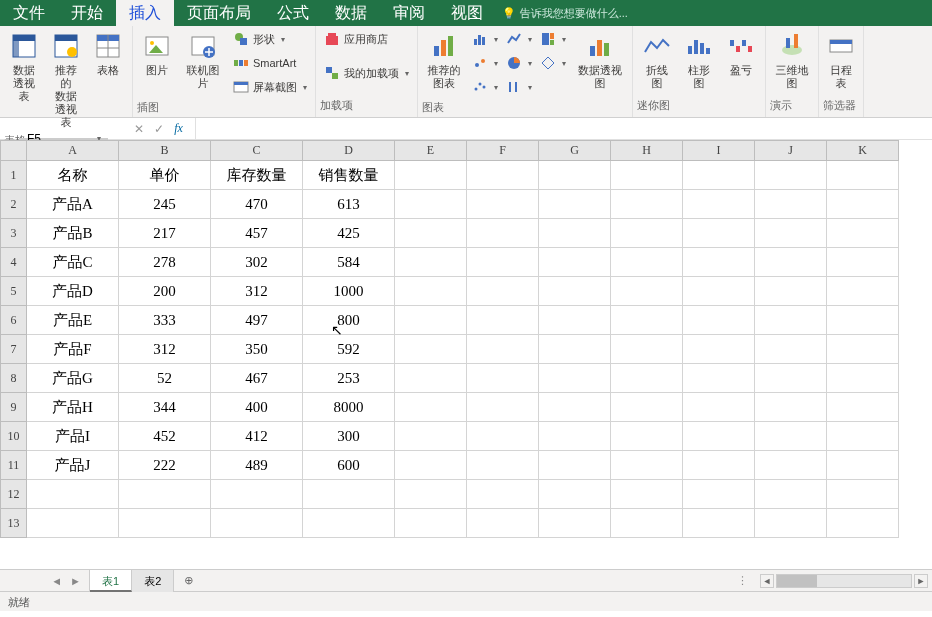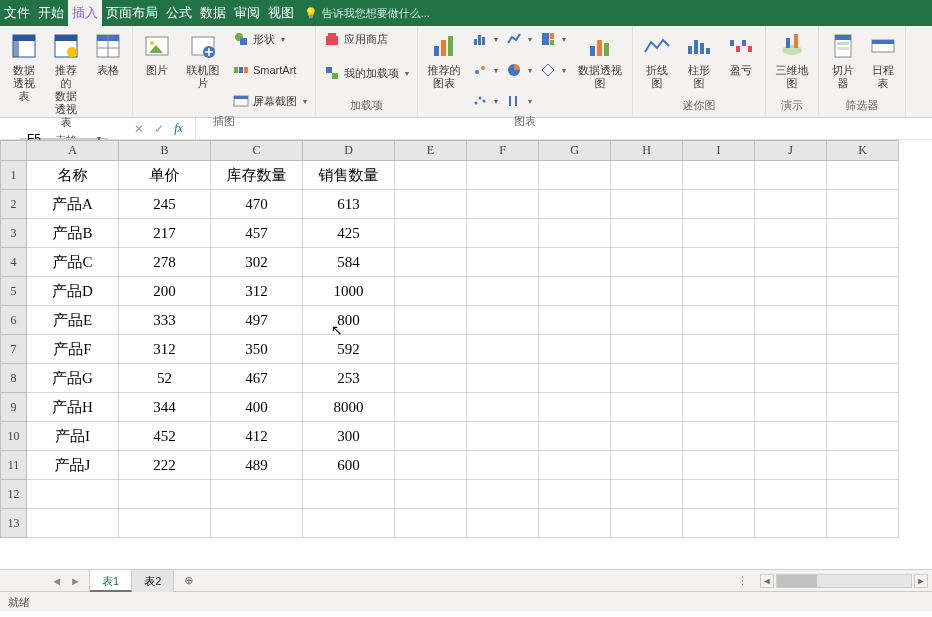--- a/index.html
+++ b/index.html
@@ -1,30 +1,30 @@
 <!DOCTYPE html>
 <html><head>
 <meta charset="utf-8">
 <style>
 html,body{margin:0;padding:0;font-family:"Microsoft YaHei","Segoe UI",sans-serif;font-size:12px;background:#fff;overflow:hidden;width:932px;height:617px}
 *{box-sizing:border-box}
 .tabs{display:flex;background:#217346;color:#fff;height:26px;align-items:stretch}
-.tab{padding:0 4px;height:26px;line-height:26px;cursor:pointer;font-size:13px}
-.tab.active{background:#f3f2f1;color:#8b5cf6}
+.tab{padding:0 13px;height:26px;line-height:26px;cursor:pointer;font-size:16px}
+.tab.active{background:#f3f2f1;color:#1d4ed8}
 .tellme{display:flex;align-items:center;color:#cce8dc;font-size:11px;padding-left:6px;gap:4px}
 .ribbon{background:#f3f2f1;border-bottom:1px solid #d0d0d0;display:flex;height:92px}
 .group{display:flex;flex-direction:column;justify-content:space-between;border-right:1px solid #e0e0e0;padding:2px 4px 0 4px}
 .group-body{display:flex;align-items:flex-start;gap:2px;flex:1}
-.group-title{text-align:center;color:#666;font-size:11px;padding:2px 0 4px 0}
+.group-title{color:#666;font-size:11px;padding:2px 0 4px 0}
 .vbtn{display:flex;flex-direction:column;align-items:center;padding:2px 4px;cursor:pointer;width:40px;border-radius:2px}
 .vbtn .ic{width:32px;height:32px;display:flex;align-items:center;justify-content:center;margin-bottom:2px}
 .vbtn .lbl{font-size:11px;line-height:13px;text-align:center;color:#3b3a39}
 .sbtn{display:flex;align-items:center;gap:4px;padding:2px 4px;cursor:pointer;font-size:11px;color:#3b3a39;border-radius:2px;height:22px}
 .sbtn .ic{width:16px;height:16px;display:flex;align-items:center;justify-content:center}
-.vstack{display:flex;flex-direction:column;gap:9px}
+.vstack{display:flex;flex-direction:column;gap:2px}
 .dd{font-size:8px;color:#666;margin-left:2px}
 .namebox-row{display:flex;height:22px;border-bottom:1px solid #e0e0e0;background:#fff;align-items:stretch}
 .namebox{width:88px;border:1px solid #ccc;margin:20px;padding:0 6px;line-height:18px;font-size:12px;display:flex;align-items:center;justify-content:space-between}
 .fx-btns{display:flex;align-items:center;padding:0 6px;color:#999;gap:10px}
 .fx-label{font-style:italic;font-family:"Times New Roman";color:#0369a1;padding-right:6px}
 .fbar{flex:1;border-left:1px solid #e0e0e0}
 .grid-wrap{position:relative;height:429px;overflow:hidden}
 .grid{border-collapse:collapse;table-layout:fixed}
 .grid th,.grid td{border:1px solid #d4d4d4;height:29px;padding:0;font-size:15px;font-family:"SimSun","Microsoft YaHei";font-weight:400}
 .grid th{background:#e6e6e6;border-color:#bdbdbd;height:20px;font-size:12px;color:#444;font-weight:400}
@@ -342,31 +342,20 @@
             </svg>
           </span>
         <span class="lbl">三维地<br>图</span>
       </div>
     </div>
     <div class="group-title">演示</div>
   </div>
 
   <div class="group">
     <div class="group-body">
-      <div class="vbtn">
-        <span class="ic">
-            <svg width="28" height="28">
-              <rect x="6" y="3" width="16" height="22" fill="#fff" stroke="#888"></rect>
-              <rect x="6" y="3" width="16" height="5" fill="#4472c4"></rect>
-              <rect x="8" y="10" width="12" height="3" fill="#c5e0b4"></rect>
-              <rect x="8" y="15" width="12" height="3" fill="#e0e0e0"></rect>
-            </svg>
-          </span>
-        <span class="lbl">切片器</span>
-      </div>
       <div class="vbtn" style="width:36px">
         <span class="ic">
             <svg width="28" height="28">
               <rect x="3" y="8" width="22" height="12" fill="#fff" stroke="#888"></rect>
               <rect x="3" y="8" width="22" height="4" fill="#4472c4"></rect>
             </svg>
           </span>
         <span class="lbl">日程表</span>
       </div>
     </div>

